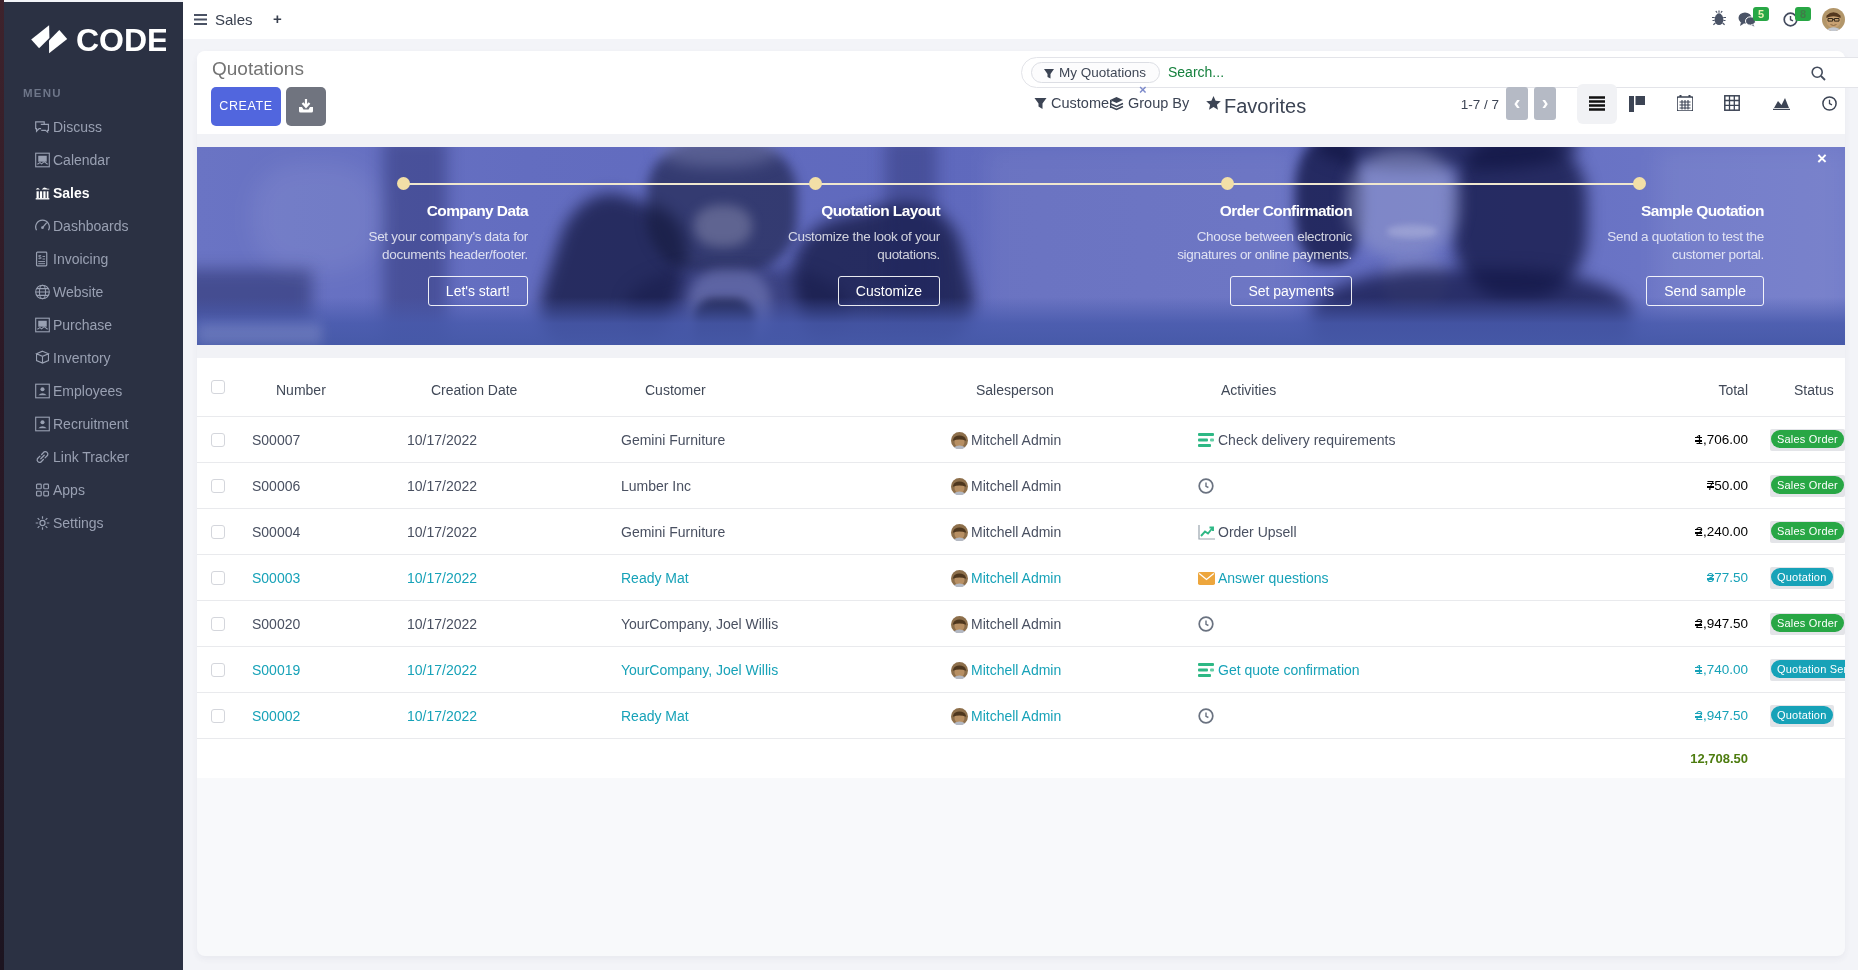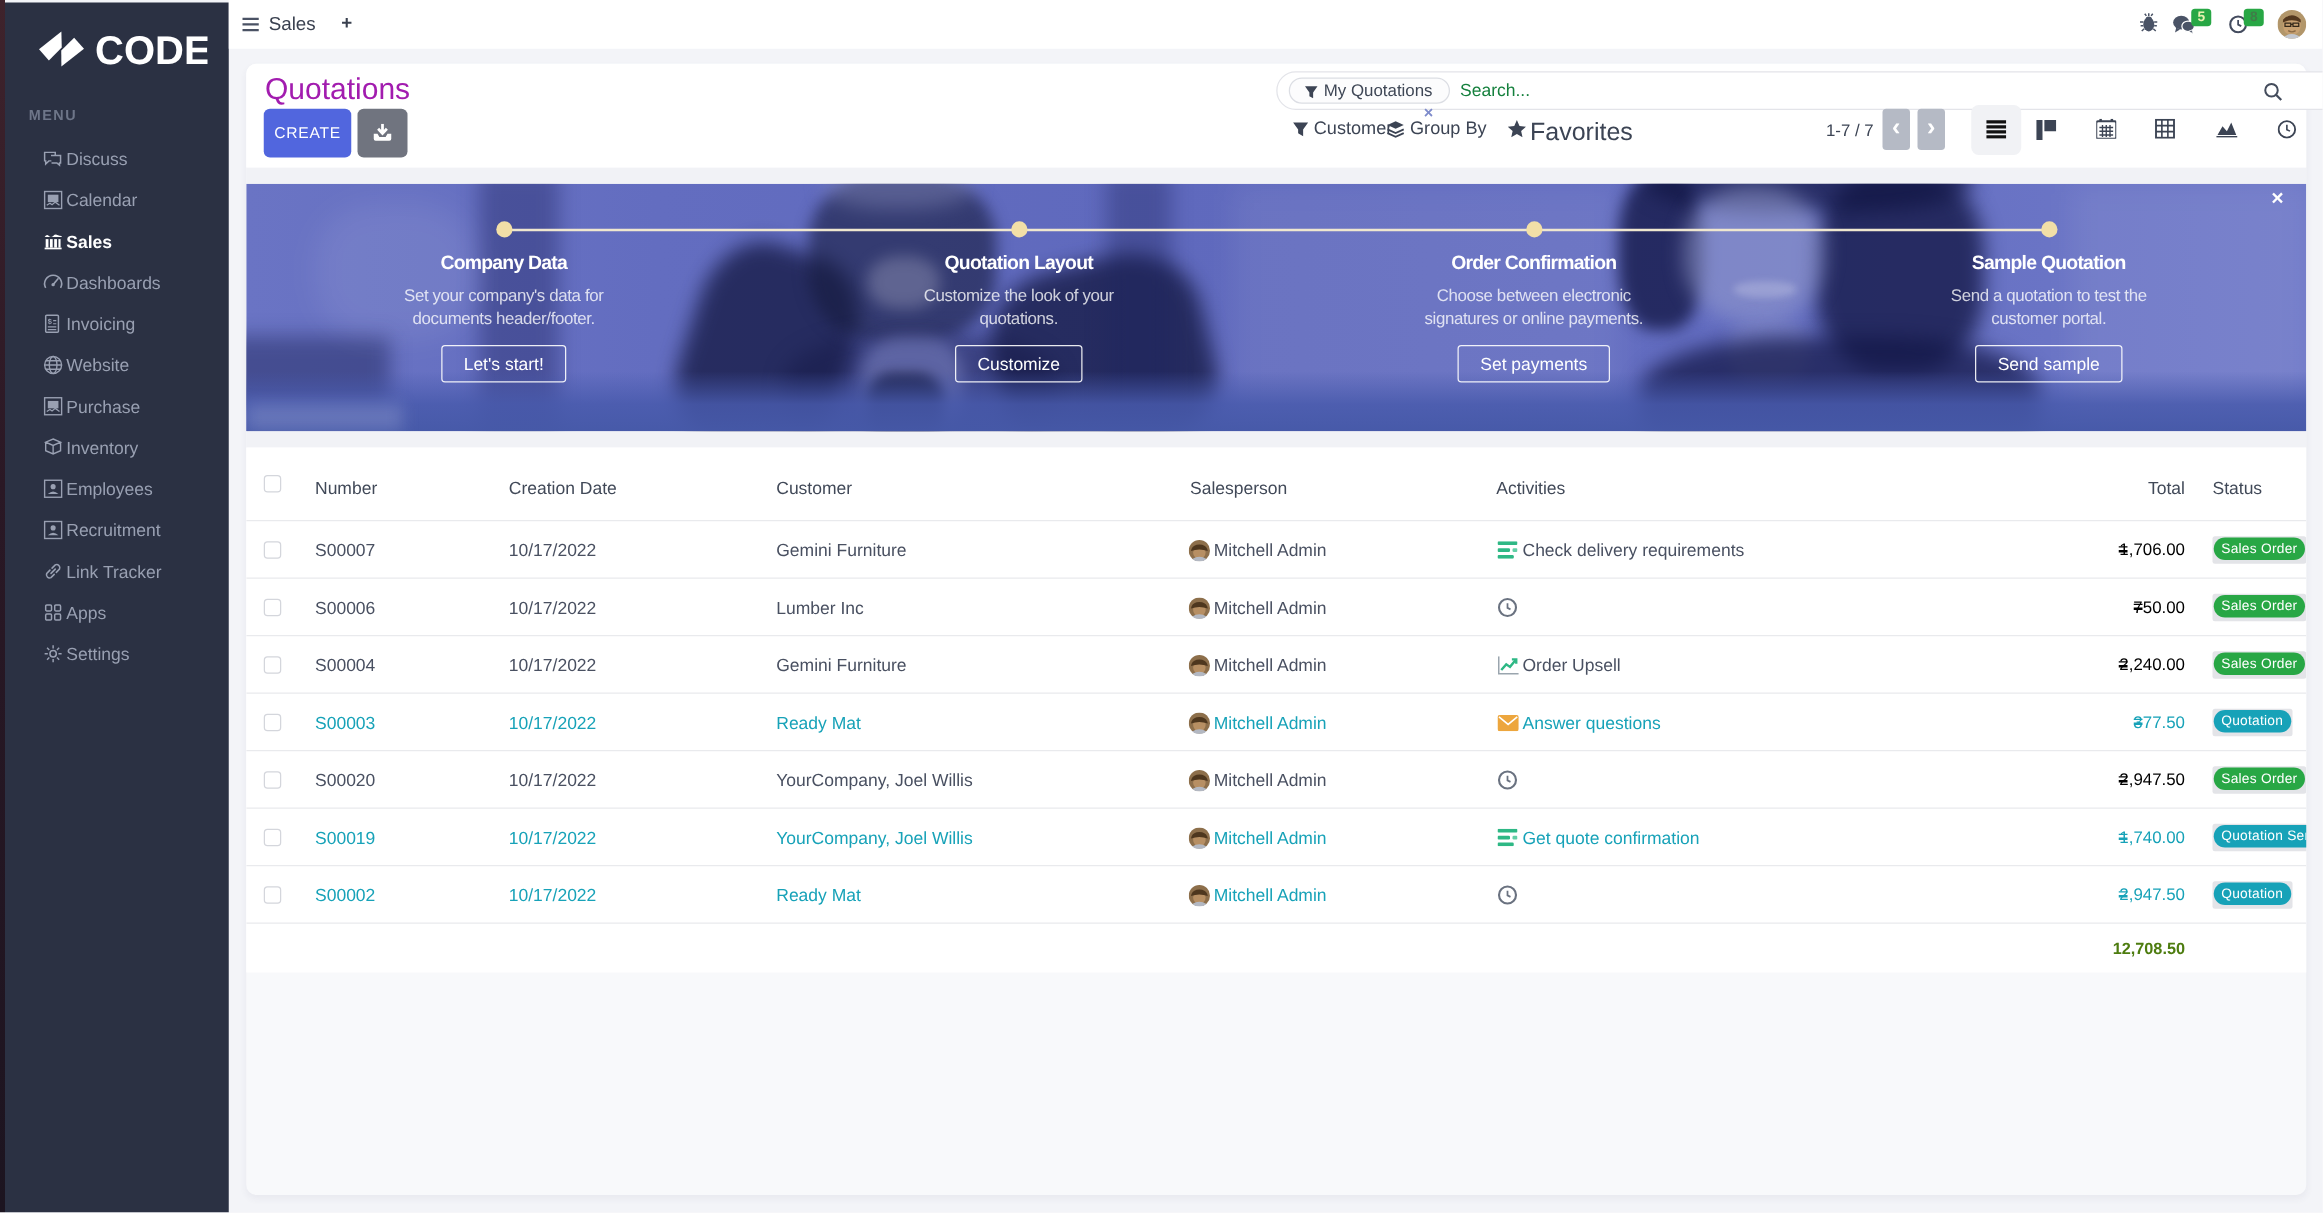--- a/index.html
+++ b/index.html
@@ -28,27 +28,27 @@
   #card { left:197px; top:51px; width:1648px; height:905px; background:#f8f9fb;
     border-radius:8px; box-shadow:0 3px 6px rgba(60,70,110,0.06); }
   #cpanel { position:absolute; left:0; top:0; width:1648px; height:83px; background:#ffffff;
     border-radius:8px 8px 0 0; }
   #banner { position:absolute; left:0; top:96px; width:1648px; height:198px; overflow:hidden; }
   #tablewrap { position:absolute; left:0; top:307px; width:1648px; height:420px; background:#ffffff; overflow:hidden; }
 
   .bl3 { filter: blur(3px); } .bl5 { filter: blur(5px); } .bl6 { filter: blur(6px); }
   .bl8 { filter: blur(8px); } .bl12 { filter: blur(12px); }
   .dot { top:30px; width:13px; height:13px; border-radius:50%; background:#f2dfa7; }
-  .step { position:absolute; top:55px; width:250px; text-align:center; }
+  .step { position:absolute; top:55px; width:250px; text-align:right; }
   .st { font-size:15.5px; font-weight:bold; color:#ffffff; letter-spacing:-0.6px; }
   .sd { margin-top:8px; font-size:13.5px; line-height:17.5px; color:rgba(255,255,255,0.78); letter-spacing:-0.3px; }
   .sb { display:inline-block; margin-top:13px; padding:6px 17px; border:1px solid rgba(255,255,255,0.9);
         border-radius:3px; font-size:14px; color:#fff; }
 
-  .hcell { position:absolute; top:0; height:58px; line-height:64px; font-size:14px; color:#414958; }
+  .hcell { position:absolute; top:0; height:58px; line-height:64px; font-size:14px; color:#414958;margin-left:24px; }
   .row { position:absolute; left:0; width:1648px; height:46px; border-top:1px solid #e9eaed; }
   .cell { position:absolute; top:0; height:46px; line-height:46px; font-size:14px; color:#495061; white-space:nowrap; }
   .teal, .teal .cell { color:#17a2b8; }
   .cbx { position:absolute; left:14px; width:14px; height:14px; border:1px solid #d4d6dc; border-radius:3px; background:#fff; }
   .amt { position:absolute; top:0; height:46px; line-height:46px; font-size:13.5px; right:97px; }
   .badge { position:absolute; left:1573px; top:12px; background:#e3e4e8; border-radius:2px; height:22px; padding:0 1px 4px 1px; white-space:nowrap; }
   .pill { display:inline-block; height:18px; line-height:18px; border-radius:9px; padding:0 6px; font-size:11px; color:#fff; letter-spacing:0.2px; }
   .pill.g { background:#28a745; }
   .pill.t { background:#17a2b8; }
   .curwrap { position:relative; display:inline-block; height:46px; line-height:46px; }
@@ -205,21 +205,21 @@
       <path d="M6 10.5 h4.6 v2.6 H6 z M12.4 10.5 H17 v2.6 h-4.6 z M10.6 11.4 h1.8" fill="none" stroke="#33281a" stroke-width="1"></path>
       <path d="M8.5 16.5 q3 2 6 0" stroke="#8a6a44" stroke-width="1" fill="none"></path>
       <path d="M3 23 q8.5-7.5 17 0 z" fill="#c3c7cf"></path>
     </g>
   </svg>
 </div>
 <div id="card" class="abs">
   <div class="abs" style="left:0;top:83px;width:1648px;height:13px;background:#f1f2f6"></div>
   <div class="abs" style="left:0;top:294px;width:1648px;height:13px;background:#f1f2f6"></div>
   <div id="cpanel">
-    <div class="abs" style="left:15px;top:7px;font-size:24px;color:#a21caf">Quotations</div>
+    <div class="abs" style="left:15px;top:7px;font-size:19px;color:#737373">Quotations</div>
     <div class="abs" style="left:14px;top:36px;width:70px;height:39px;background:#5166de;border-radius:5px;color:#fff;font-size:12.5px;letter-spacing:0.6px;text-align:center;line-height:39px">CREATE</div>
     <div class="abs" style="left:89px;top:36px;width:40px;height:39px;background:#70747f;border-radius:5px">
       <svg class="abs" style="left:12px;top:12px" width="16" height="15" viewBox="0 0 16 15">
           <path d="M8 0 v7 M4.5 4 L8 7.8 L11.5 4" stroke="#fff" stroke-width="2.2" fill="none"></path>
           <path d="M1 8 v4 a1.5 1.5 0 0 0 1.5 1.5 h11 a1.5 1.5 0 0 0 1.5-1.5 V8 h-3 l-1.5 2.5 h-5 L4 8 z" fill="#fff"></path>
         </svg>
     </div>
     <div class="abs" style="left:824px;top:6px;width:1009px;height:31px;background:#fff;border:1px solid #e3e4e9;border-radius:17px">
       <div class="abs" style="left:9px;top:4px;height:21px;padding:0 13px 0 27px;border:1px solid #dcdee4;border-radius:12px;background:#fcfcfd;font-size:13.5px;color:#3f4756;line-height:20px">My Quotations</div>
       <svg class="abs" style="left:21px;top:10px" width="12" height="12" viewBox="0 0 12 12">

